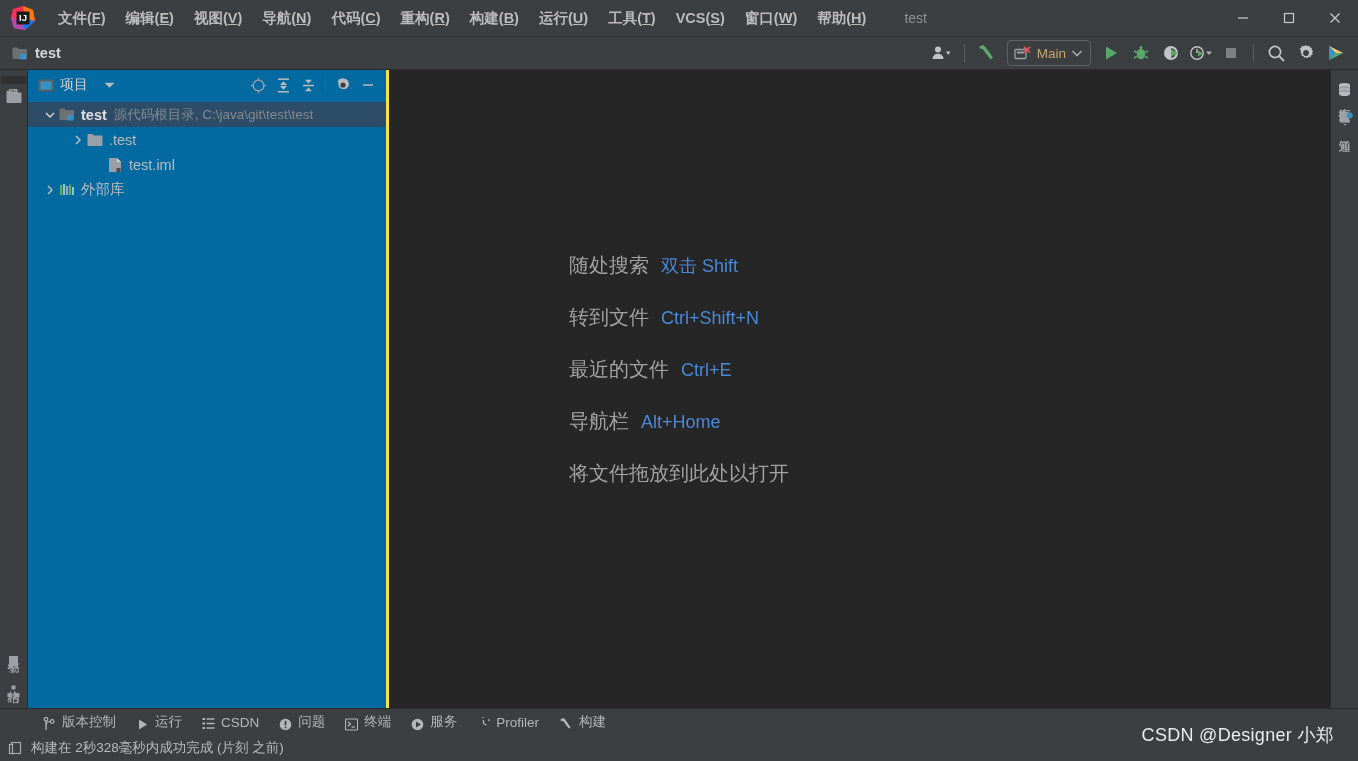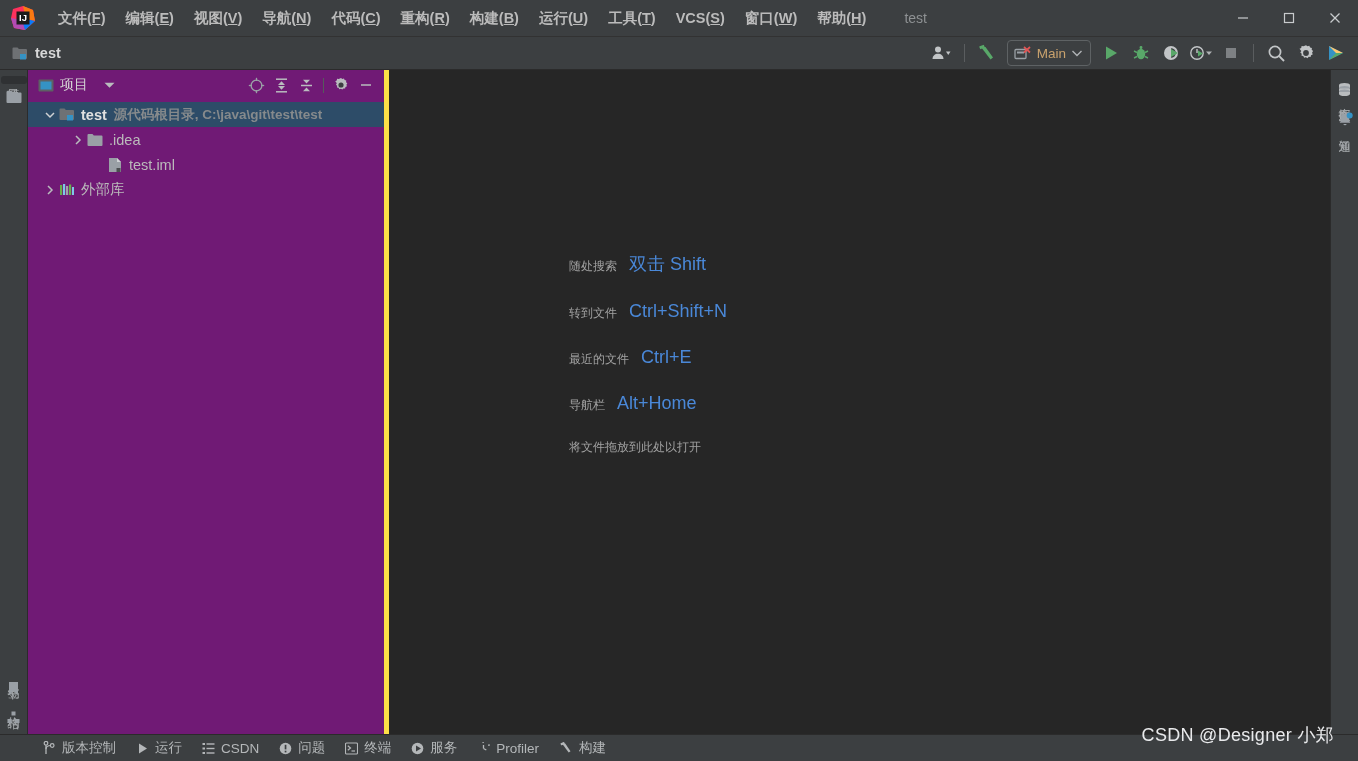--- a/index.html
+++ b/index.html
@@ -65,68 +65,68 @@
     width: 26px; padding: 4px 0; border-radius: 3px; gap: 3px; cursor: default;
   }
   .stripe-btn.active { background: #2f3133; }
   .vlabel {
     writing-mode: vertical-rl; text-orientation: upright; letter-spacing: -1px;
     font-size: 12px; color: #a9adb0; line-height: 1;
   }
 
   
   .panel {
-    width: 361px; flex: 0 0 361px; background: #701a75; display: flex; flex-direction: column;
-    border-right: 5px solid #fde047;
+    width: 361px; flex: 0 0 361px; background: #0369a1; display: flex; flex-direction: column;
+    border-right: 3px solid #fde047;
   }
   .panel-head {
     height: 30px; flex: 0 0 30px; display: flex; align-items: center; padding: 0 6px 0 10px; gap: 6px;
   }
   .panel-title { color: #d4d4d4; font-size: 14px; }
   .panel-head-r { margin-left: auto; display: flex; align-items: center; gap: 1px; }
   .ph-btn {
     width: 24px; height: 24px; display: flex; align-items: center; justify-content: center; border-radius: 3px;
   }
   .ph-sep { width: 1px; height: 15px; background: #565a5c; margin: 0 4px; }
 
   .tree { flex: 1 1 auto; overflow: hidden; padding-top: 2px; }
   .trow {
     height: 25px; display: flex; align-items: center; font-size: 14.5px; color: #bbbbbb;
     white-space: nowrap; cursor: default; padding-right: 6px;
   }
   .trow.sel { background: #2d4c68; }
   .twist { width: 16px; flex: 0 0 16px; display: flex; align-items: center; justify-content: center; }
   .ticon { width: 18px; flex: 0 0 18px; display: flex; align-items: center; justify-content: center; margin-right: 5px; }
   .tlabel.bold { font-weight: 700; color: #e0e0e0; }
-  .tsub { color: #868a8c; margin-left: 7px; font-size: 13.5px; font-weight: bold; }
+  .tsub { color: #868a8c; margin-left: 7px; font-size: 13.5px; }
 
   
   .editor {
     flex: 1 1 auto; background: #262626; position: relative; display: flex;
     align-items: flex-start; justify-content: flex-start; min-width: 0;
   }
   .hints { margin-top: 182px; margin-left: 180px; display: flex; flex-direction: column; gap: 25px; }
   .hint { display: flex; align-items: baseline; gap: 12px; white-space: nowrap; }
-  .hint .t { color: #a2a2a2; font-size: 12px; }
+  .hint .t { color: #a2a2a2; font-size: 20px; }
   .hint .k { color: #4a88d8; font-size: 18px; }
   .hint.plain .t { color: #a2a2a2; }
 
   
   .stripe-r {
     width: 28px; flex: 0 0 28px; background: #3c3f41; display: flex; flex-direction: column;
     align-items: center; border-left: 1px solid #2b2b2b; padding-top: 8px; gap: 4px;
   }
 
   
   .toolwin-bar {
     height: 27px; flex: 0 0 27px; background: #3c3f41; display: flex; align-items: center;
     gap: 2px; padding-left: 34px; border-top: 1px solid #2b2b2b;
   }
   .tw-btn {
-    display: flex; align-items: center; gap: 6px; padding: 3px 9px; border-radius: 3px;
+    display: flex; align-items: flex-end; gap: 6px; padding: 3px 9px; border-radius: 3px;
     color: #b4b7b9; font-size: 13.5px; cursor: default; white-space: nowrap;
   }
   .statusbar {
     height: 26px; flex: 0 0 26px; background: #3c3f41; display: flex; align-items: center;
     padding-left: 8px; gap: 8px; position: relative;
   }
   .status-txt { color: #b8babc; font-size: 13.5px; }
   .watermark {
     position: absolute; right: 24px; bottom: 14px; color: #e9eaec; font-size: 18px;
     letter-spacing: 0.3px; pointer-events: none;
@@ -400,21 +400,21 @@
           <span class="twist" style="margin-left:-18px">
             <svg width="10" height="10" viewBox="0 0 10 10">
                 <path d="M3 1 L7 5 L3 9" fill="none" stroke="#b9bcbe" stroke-width="1.5"></path>
               </svg>
           </span>
           <span class="ticon">
             <svg width="16" height="14" viewBox="0 0 16 14">
               <path d="M0.5 2 a1 1 0 011-1h4l1.3 1.5H14.5a1 1 0 011 1V12a1 1 0 01-1 1H1.5a1 1 0 01-1-1z" fill="#9aa0a6"></path>
             </svg>
           </span>
-          <span class="tlabel">.idea</span>
+          <span class="tlabel">.test</span>
         </div>
 
         <div class="trow" style="padding-left:78px">
           <span class="ticon">
             <svg width="14" height="16" viewBox="0 0 14 16">
               <path d="M1 1 H9 L13 5 V15 H1 Z" fill="#9aa0a6"></path>
               <path d="M9 1 L13 5 H9 Z" fill="#cfd2d4"></path>
               <rect x="8.5" y="11" width="4" height="4" fill="#4b4e50"></rect>
             </svg>
           </span>
@@ -571,15 +571,24 @@
       <span>
         <svg width="14" height="14" viewBox="0 0 14 14">
           <path d="M3 2.6 L6.2 2.6 L11.5 10.2 L9.7 11.6 Z" fill="#b4b7b9"></path>
           <rect x="1.6" y="1.5" width="4" height="2.3" rx="0.5" fill="#b4b7b9" transform="rotate(-22 3.6 2.6)"></rect>
         </svg>
       </span>
       <span>构建</span>
     </div>
   </div>
 
+  <div class="statusbar">
+    <span>
+      <svg width="15" height="15" viewBox="0 0 15 15">
+        <rect x="3.5" y="1.5" width="9" height="11" fill="none" stroke="#a8abad" stroke-width="1.2"></rect>
+        <rect x="1.5" y="3.5" width="3" height="9" fill="#3c3f41" stroke="#a8abad" stroke-width="1.2"></rect>
+      </svg>
+    </span>
+    <span class="status-txt">构建在 2秒328毫秒内成功完成 (片刻 之前)</span>
+  </div>
 
   <div class="watermark">CSDN @Designer 小郑</div>
 </div>
 
 </body></html>

